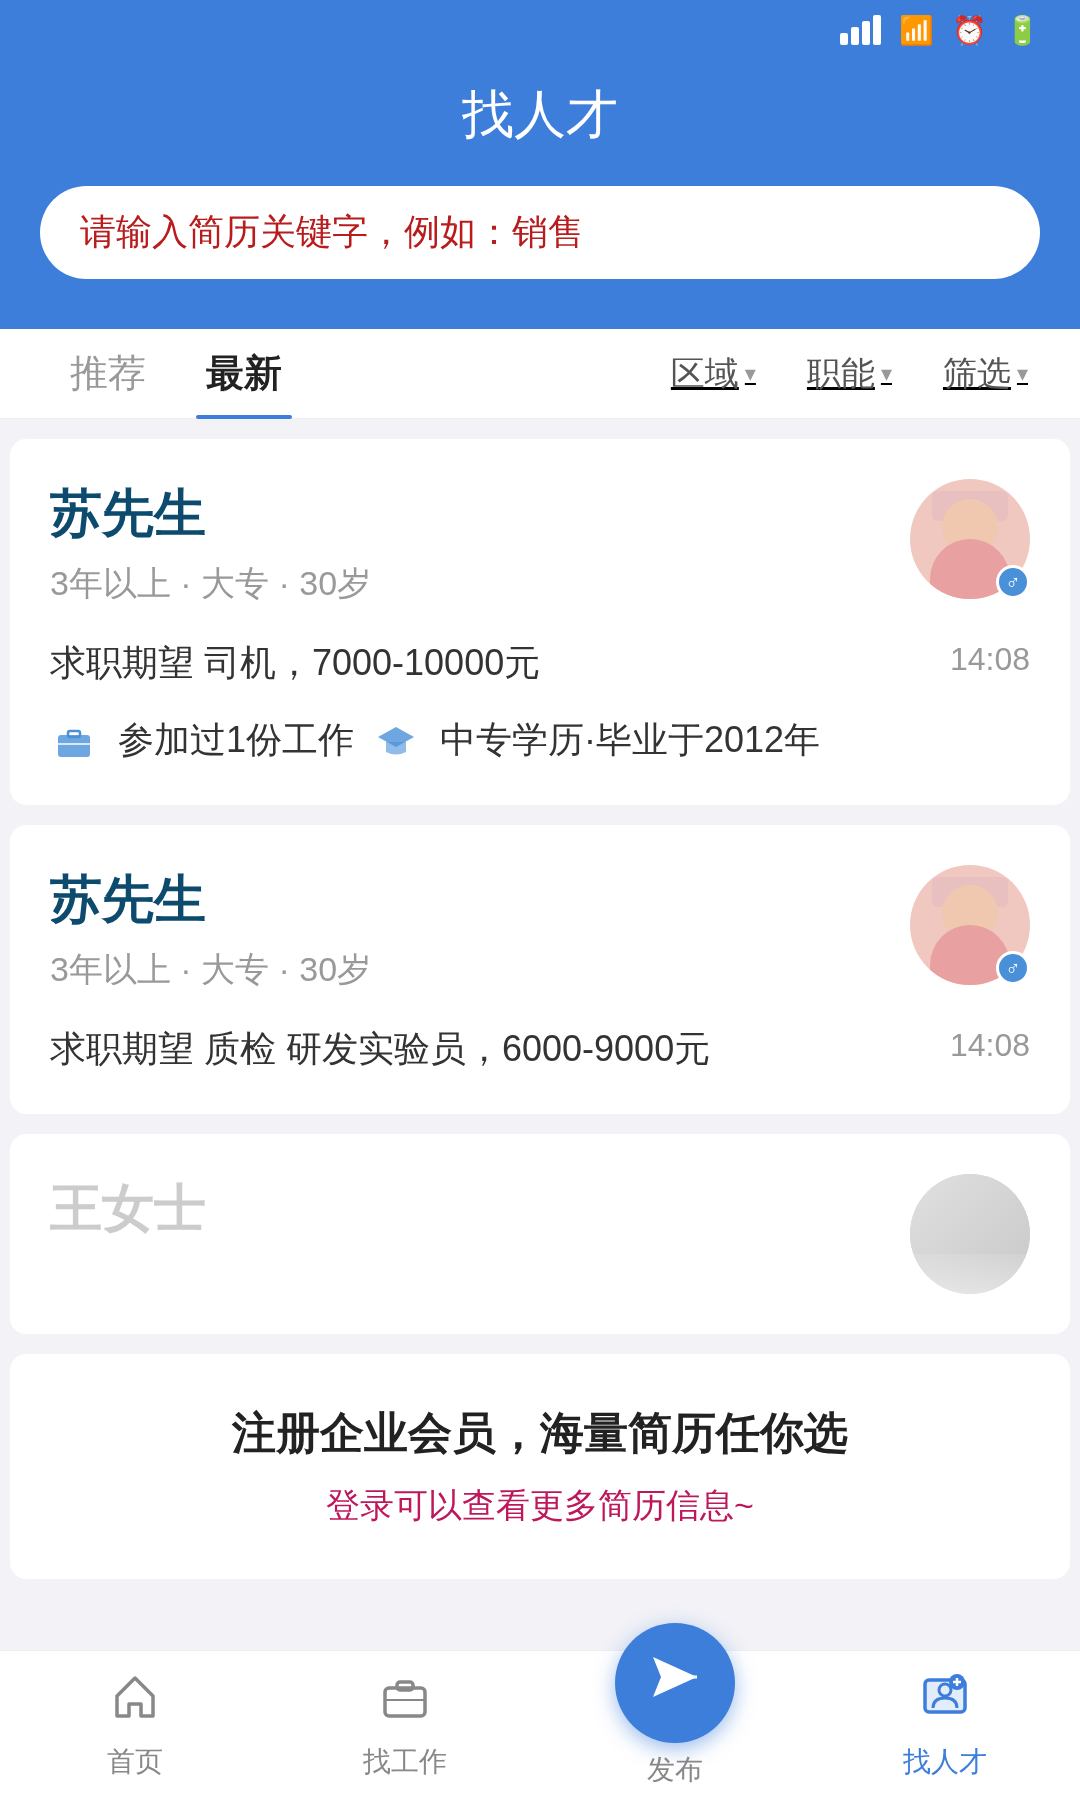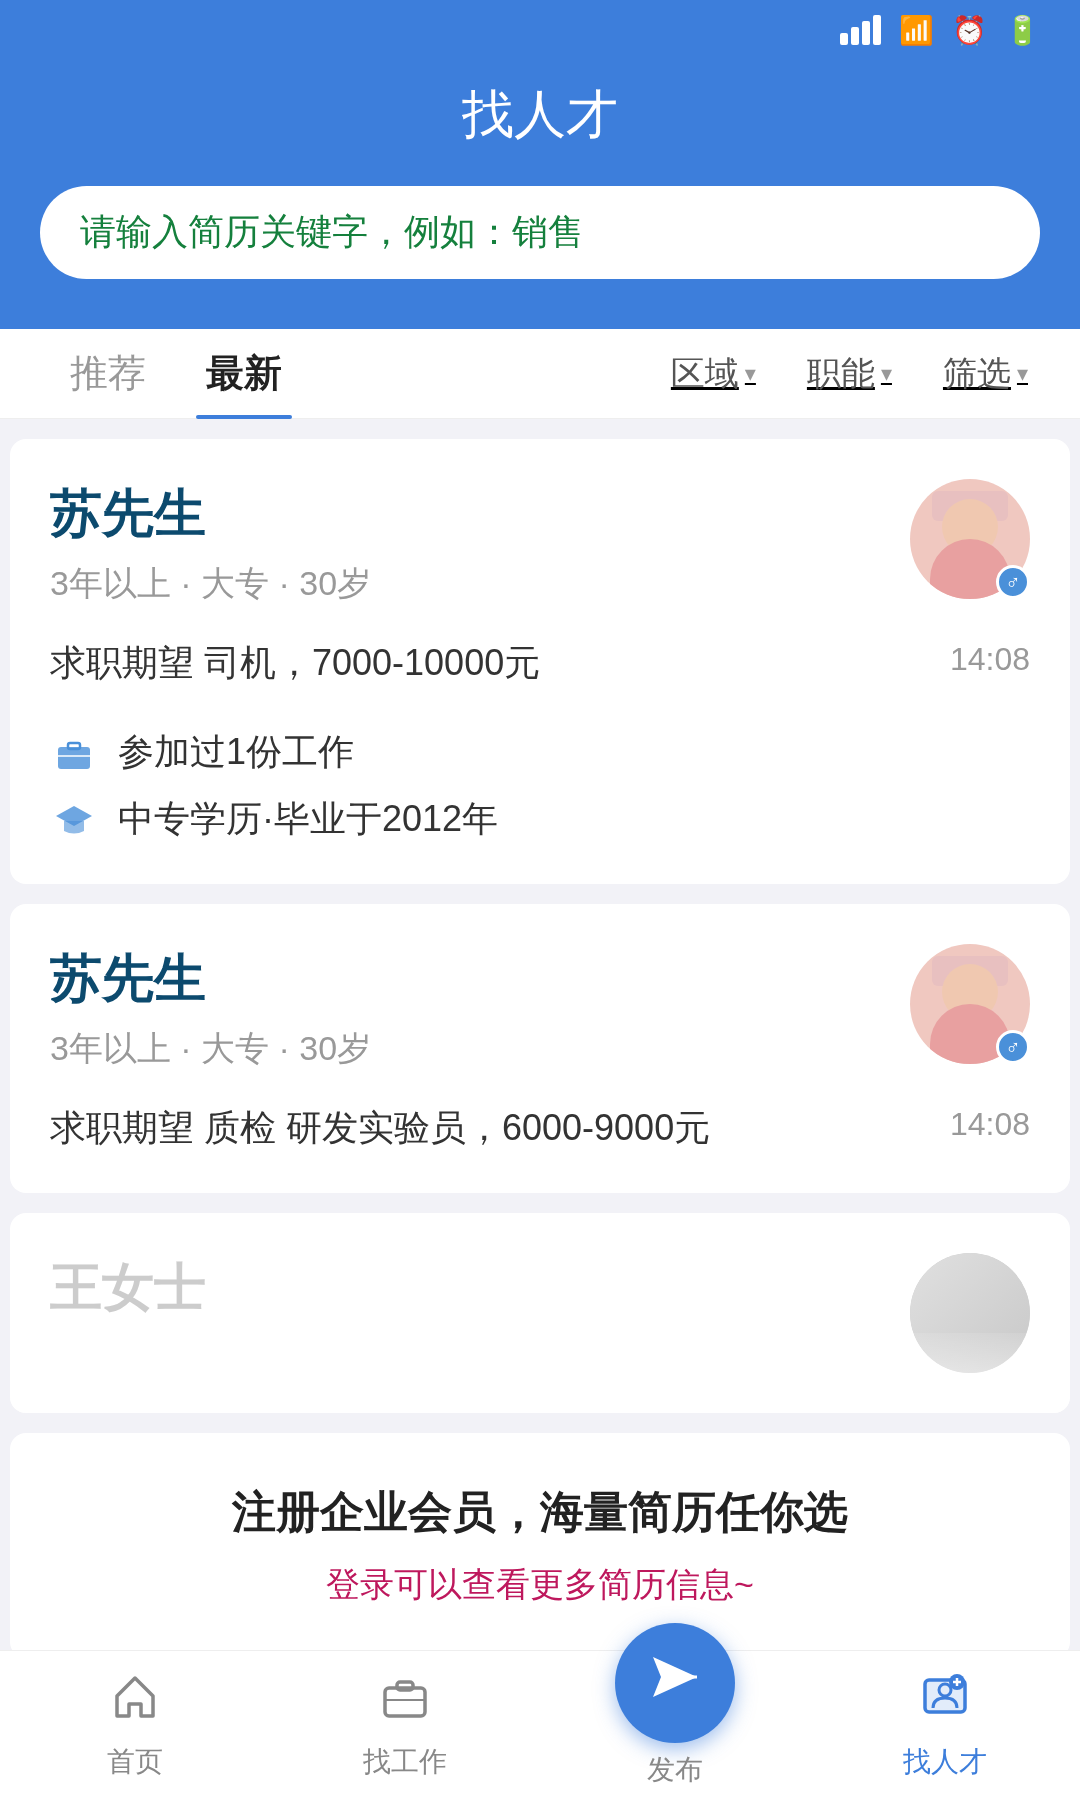--- a/index.html
+++ b/index.html
@@ -49,21 +49,21 @@
       margin-bottom: 36px;
     }
     .search-bar {
       background: white;
       border-radius: 50px;
       padding: 22px 40px;
       display: flex;
       align-items: center;
     }
     .search-placeholder {
-      color: #15803d;
+      color: #b91c1c;
       font-size: 36px;
       font-family: Liberation Serif, serif;
     }
 
     
     .tab-bar {
       background: white;
       display: flex;
       align-items: center;
       padding: 0 40px;
@@ -168,23 +168,23 @@
       color: #333;
       margin-top: 16px;
     }
     .card-time {
       font-size: 32px;
       color: #999;
       text-align: right;
       margin-top: 8px;
     }
     .card-tags {
-      margin-top: 40px;
-      display: flex;
-      flex-direction: column;
+      margin-top: 28px;
+      display: flex;
+      flex-direction: row;
       gap: 18px;
     }
     .card-tag {
       display: flex;
       align-items: center;
       gap: 20px;
       font-size: 36px;
       color: #333;
     }
     .tag-icon {

